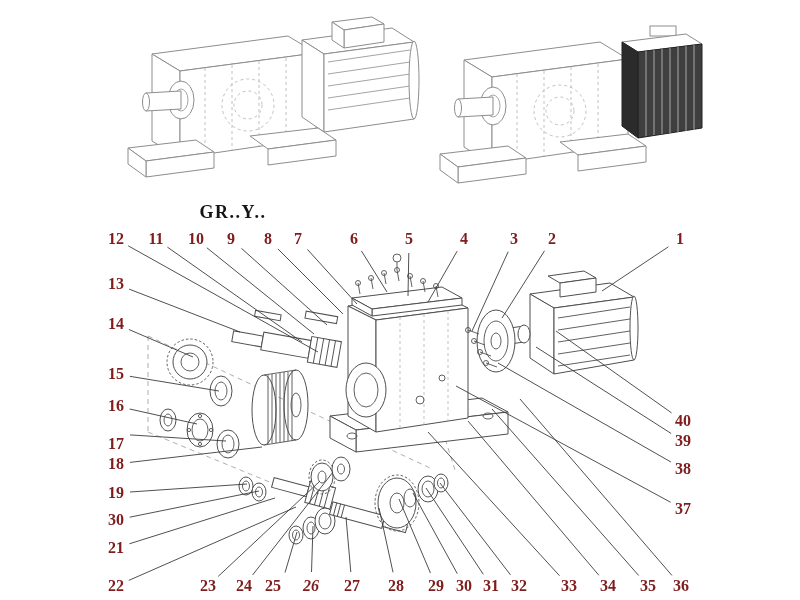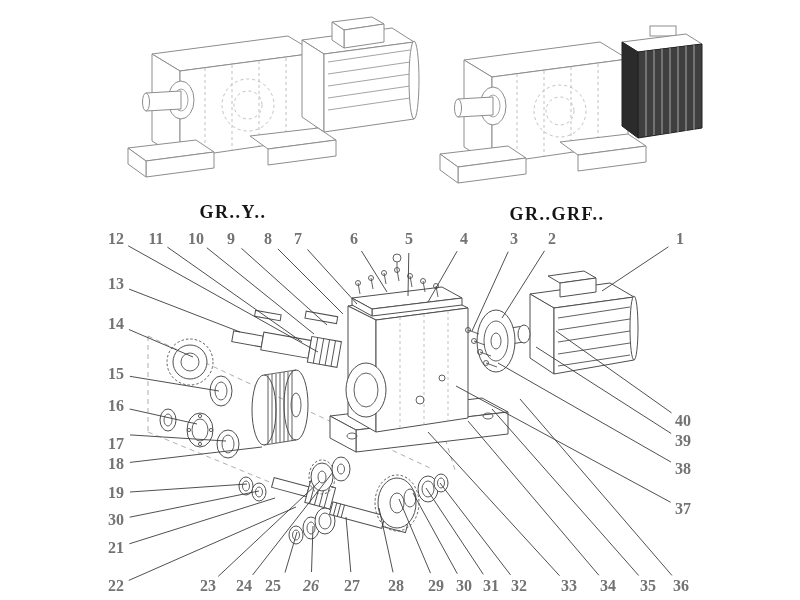--- a/index.html
+++ b/index.html
@@ -19,21 +19,21 @@
     font-size: 18px;
     letter-spacing: 1.5px;
     color: #141414;
     white-space: nowrap;
   }
   .callout {
     position: absolute;
     transform: translate(-50%, -50%);
     font-weight: bold;
     font-size: 16px;
-    color: #737373;
+    color: #7f1d1d;
     line-height: 1;
   }
   
   .a1  { stroke: #8d8d8d; fill: #ffffff; stroke-width: 1; }
   .a1f { stroke: #8d8d8d; fill: none;    stroke-width: 0.8; }
   .a1d { stroke: #a6a6a6; fill: none;    stroke-width: 0.7; stroke-dasharray: 3 3; }
   .adark  { stroke: #222222; fill: #3f3f3f; stroke-width: 1; }
   .adark2 { stroke: #222222; fill: #2b2b2b; stroke-width: 1; }
   .afin { stroke: #a8a8a8; fill: none; stroke-width: 1; }
   .e1  { stroke: #4f4f4f; fill: #ffffff; stroke-width: 1; }
@@ -347,21 +347,20 @@
       <line x1="638.7" y1="575.5" x2="492" y2="409" stroke="#3c3c3c" stroke-width="0.9"></line>
       <line x1="671.9" y1="575.4" x2="520" y2="399" stroke="#3c3c3c" stroke-width="0.9"></line>
       <line x1="670.7" y1="502.3" x2="456" y2="386" stroke="#3c3c3c" stroke-width="0.9"></line>
       <line x1="670.9" y1="462.0" x2="498" y2="363" stroke="#3c3c3c" stroke-width="0.9"></line>
       <line x1="671.2" y1="433.5" x2="536" y2="347" stroke="#3c3c3c" stroke-width="0.9"></line>
       <line x1="671.6" y1="412.9" x2="556" y2="331" stroke="#3c3c3c" stroke-width="0.9"></line>
     </svg>
 
   <div class="title" style="left:233px; top:212px;">GR..Y..</div>
 
-  <div class="title" style="left:557px; top:214px;">GR..GRF..</div>
 
   <div id="callouts">
       <span class="callout" style="left: 680px; top: 239px;">1</span>
       <span class="callout" style="left: 552px; top: 239px;">2</span>
       <span class="callout" style="left: 514px; top: 239px;">3</span>
       <span class="callout" style="left: 464px; top: 239px;">4</span>
       <span class="callout" style="left: 409px; top: 239px;">5</span>
       <span class="callout" style="left: 354px; top: 239px;">6</span>
       <span class="callout" style="left: 298px; top: 239px;">7</span>
       <span class="callout" style="left: 268px; top: 239px;">8</span>

